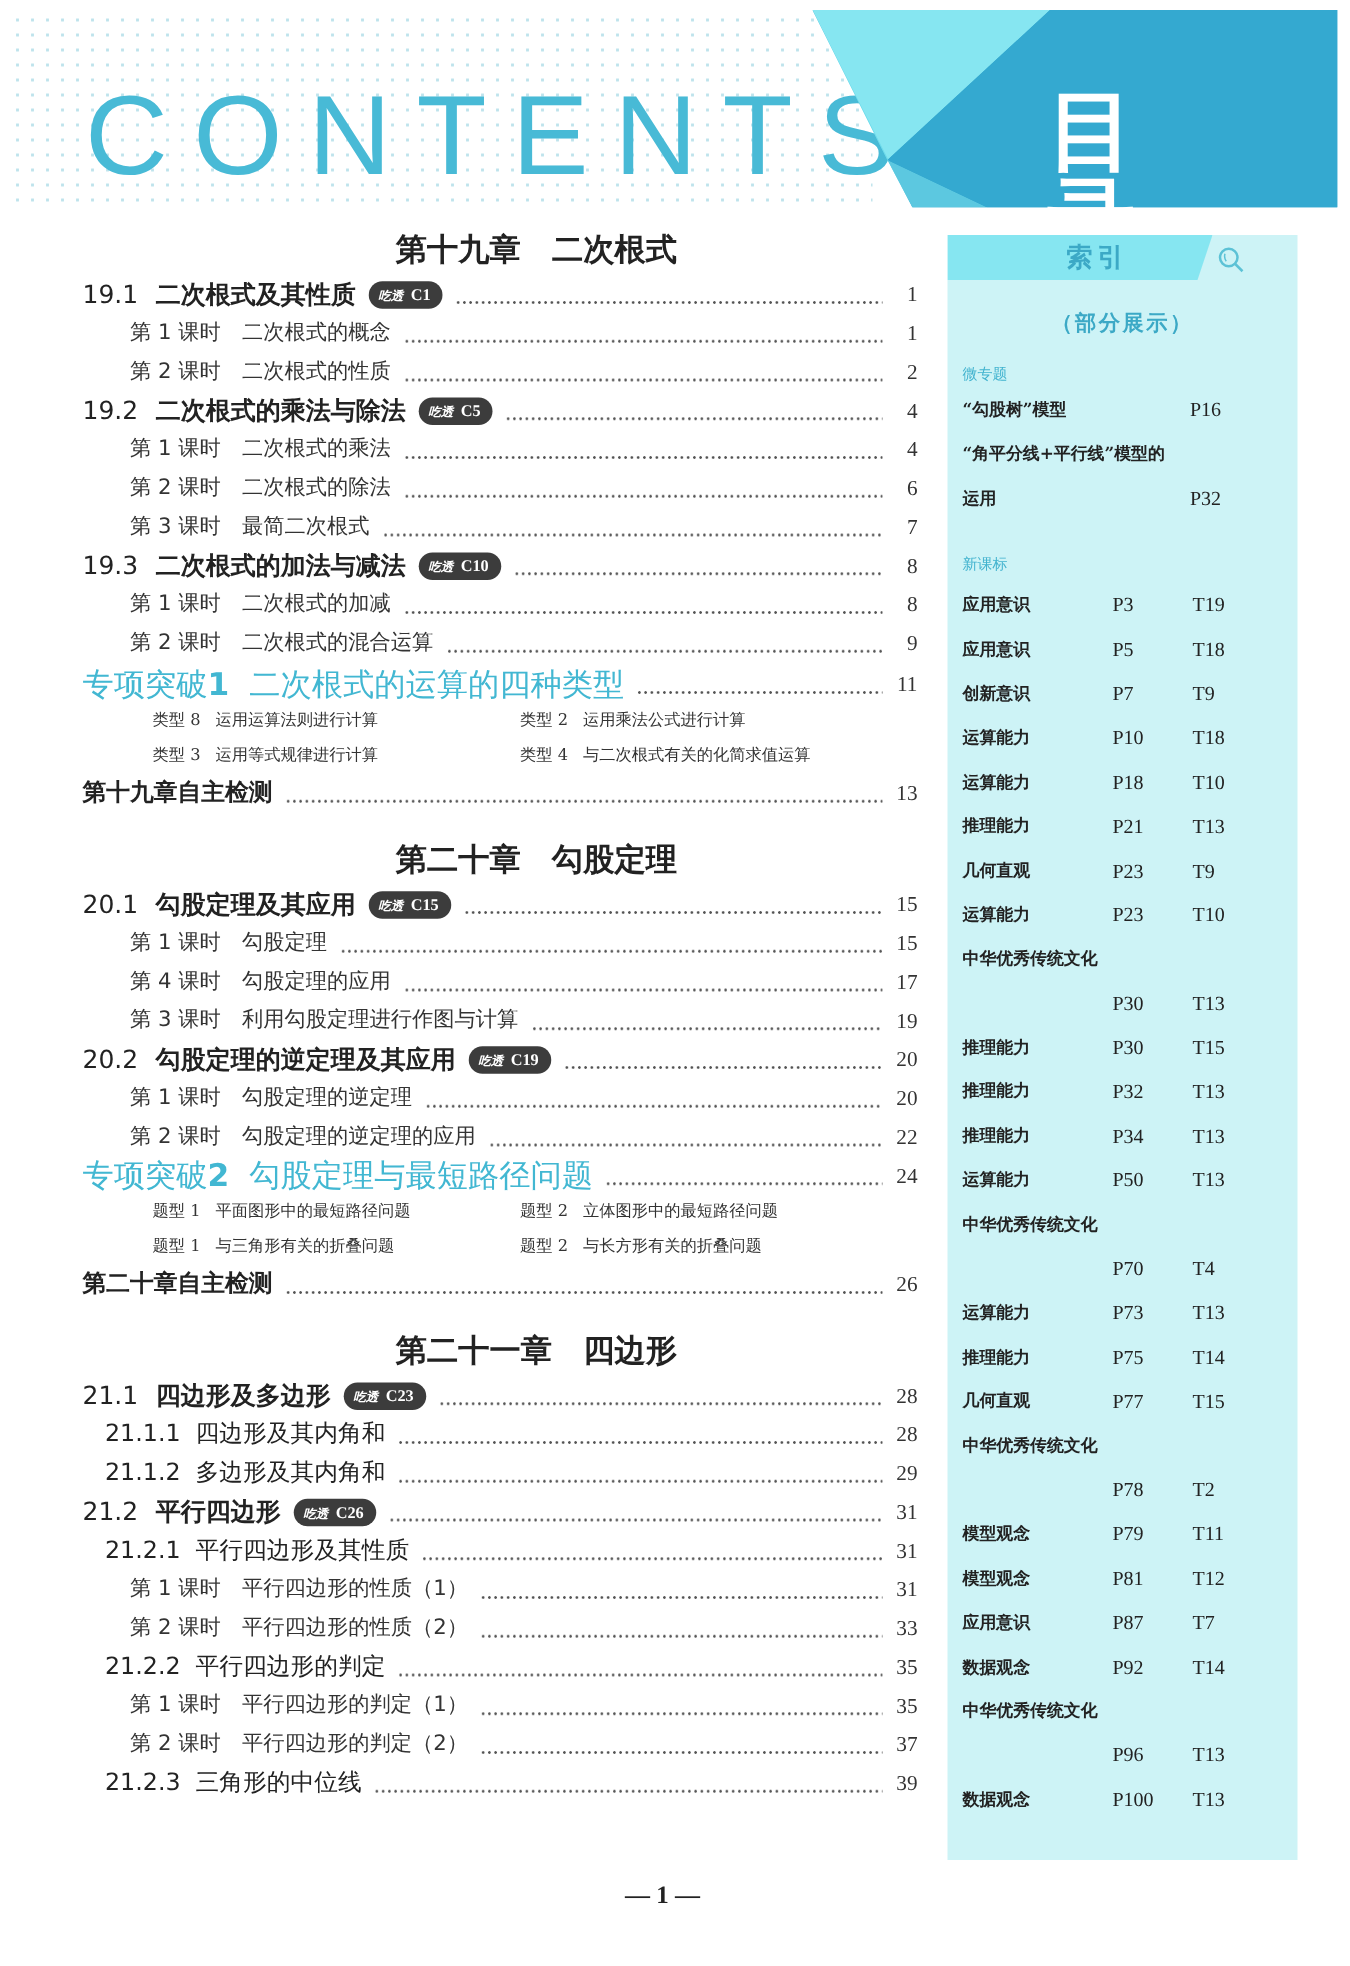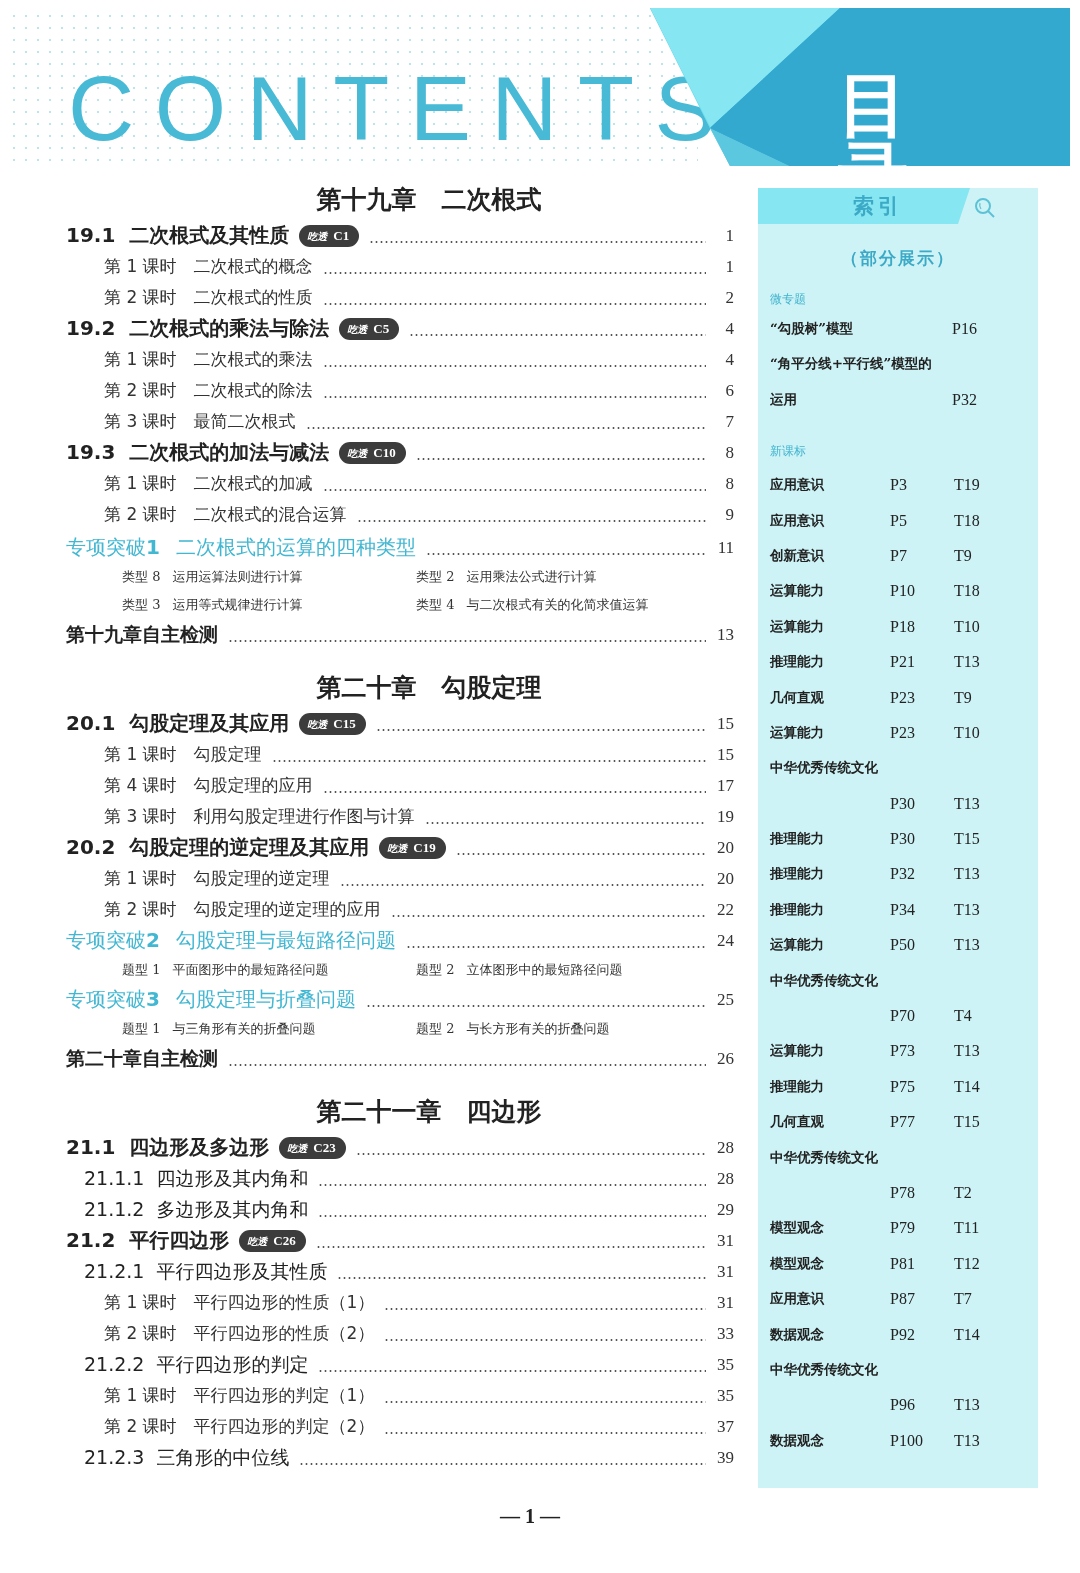--- a/index.html
+++ b/index.html
@@ -36,27 +36,27 @@
   }
   .row { position: relative; display: flex; align-items: flex-end; height: 31px; line-height: 31px; white-space: nowrap; }
   .row .lbl { background: #fff; padding-right: 6px; position: relative; z-index: 1; }
   .row .leader {
     flex: 1; height: 31px; margin: 0 4px;
     background-image: radial-gradient(circle, #555 0.9px, transparent 1.2px);
     background-size: 5px 4px; background-repeat: repeat-x; background-position: 0 20px;
   }
   .row .pg { font-family: "Liberation Serif", serif; font-size: 17px; color: #333; min-width: 24px; text-align: right; }
   .row.sec .lbl { font-size: 20px; font-weight: bold; color: #222; }
-  .row.sec .num { margin-right: 14px; font-weight: bold; }
+  .row.sec .num { margin-right: 14px; font-weight: normal; }
   .row.les { padding-left: 38px; justify-content: space-between; }
   .row.les .lbl { font-size: 17px; color: #333; }
   .row.sub { padding-left: 18px; }
   .row.sub .lbl { font-size: 19px; color: #222; }
   .row.sub .num { margin-right: 12px; }
-  .row.special .lbl { font-size: 20px; color: #42b7d2; }
+  .row.special .lbl { font-size: 25px; color: #42b7d2; }
   .row.special .sp-num { font-weight: bold; margin-right: 16px; }
   .row.check .lbl { font-size: 19px; font-weight: bold; color: #222; }
   .badge {
     display: inline-block; height: 22px; line-height: 22px; border-radius: 11px;
     background: #3c3c3c; color: #fff; font-size: 13px; padding: 0 10px 0 8px;
     margin-left: 10px; vertical-align: 2px; font-family: "Liberation Serif", serif;
   }
   .badge .bk { font-family: "DejaVu Serif", serif; font-style: italic; font-weight: bold; margin-right: 6px; font-size: 10px; }
   .types { display: grid; grid-template-columns: 294px 300px; padding-left: 56px; height: 28px; line-height: 28px; font-family: "DejaVu Serif", serif; font-size: 13px; color: #333; white-space: nowrap; }
   .types span.t-tag { margin-right: 12px; }
@@ -212,25 +212,20 @@
   </div>
 
   <div class="row special">
     <span class="lbl"><span>专项突破</span><span class="sp-num">2</span><span>勾股定理与最短路径问题</span></span>
     <span class="leader"></span>
     <span class="pg">24</span>
   </div>
   <div class="types">
     <div><span class="t-tag">题型 1</span><span>平面图形中的最短路径问题</span></div>
     <div><span class="t-tag">题型 2</span><span>立体图形中的最短路径问题</span></div>
-  </div>
-  <div class="row special">
-    <span class="lbl"><span>专项突破</span><span class="sp-num">3</span><span>勾股定理与折叠问题</span></span>
-    <span class="leader"></span>
-    <span class="pg">25</span>
   </div>
   <div class="types">
     <div><span class="t-tag">题型 1</span><span>与三角形有关的折叠问题</span></div>
     <div><span class="t-tag">题型 2</span><span>与长方形有关的折叠问题</span></div>
   </div>
   <div class="row check">
     <span class="lbl">第二十章自主检测</span>
     <span class="leader"></span>
     <span class="pg">26</span>
   </div>

